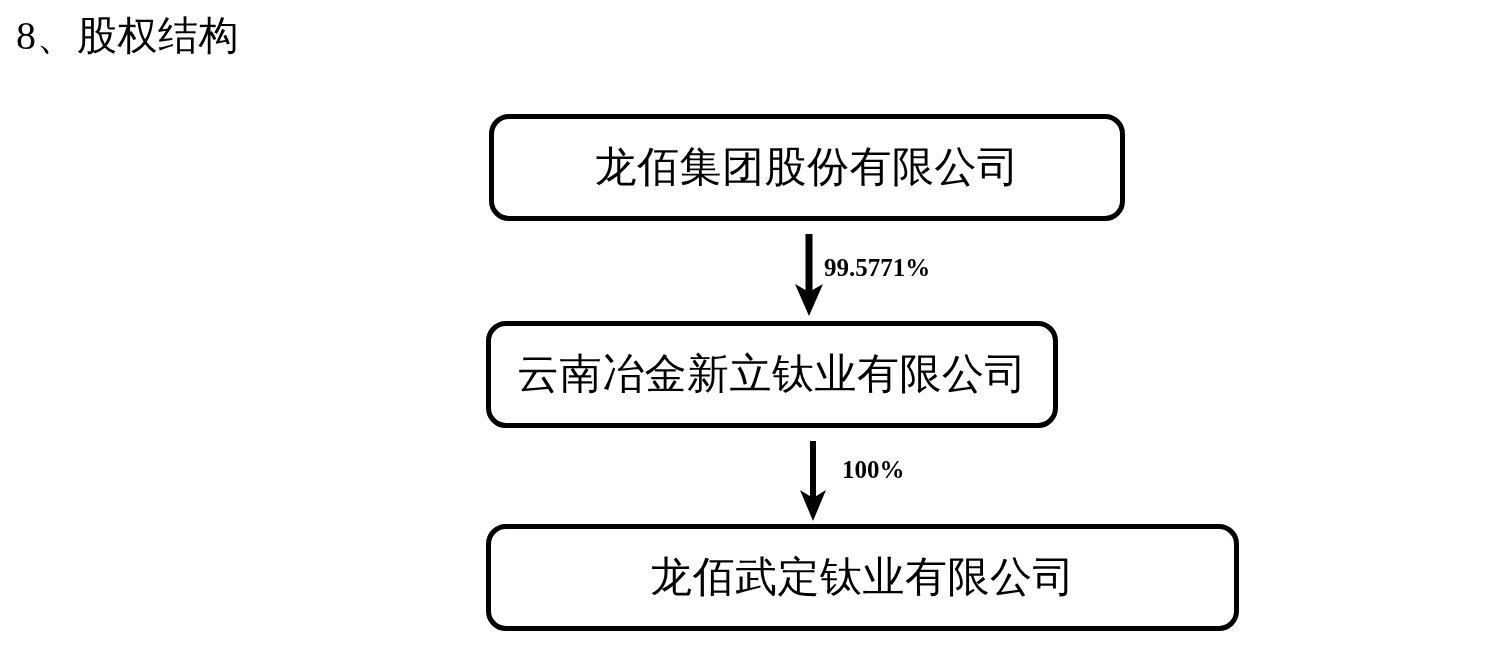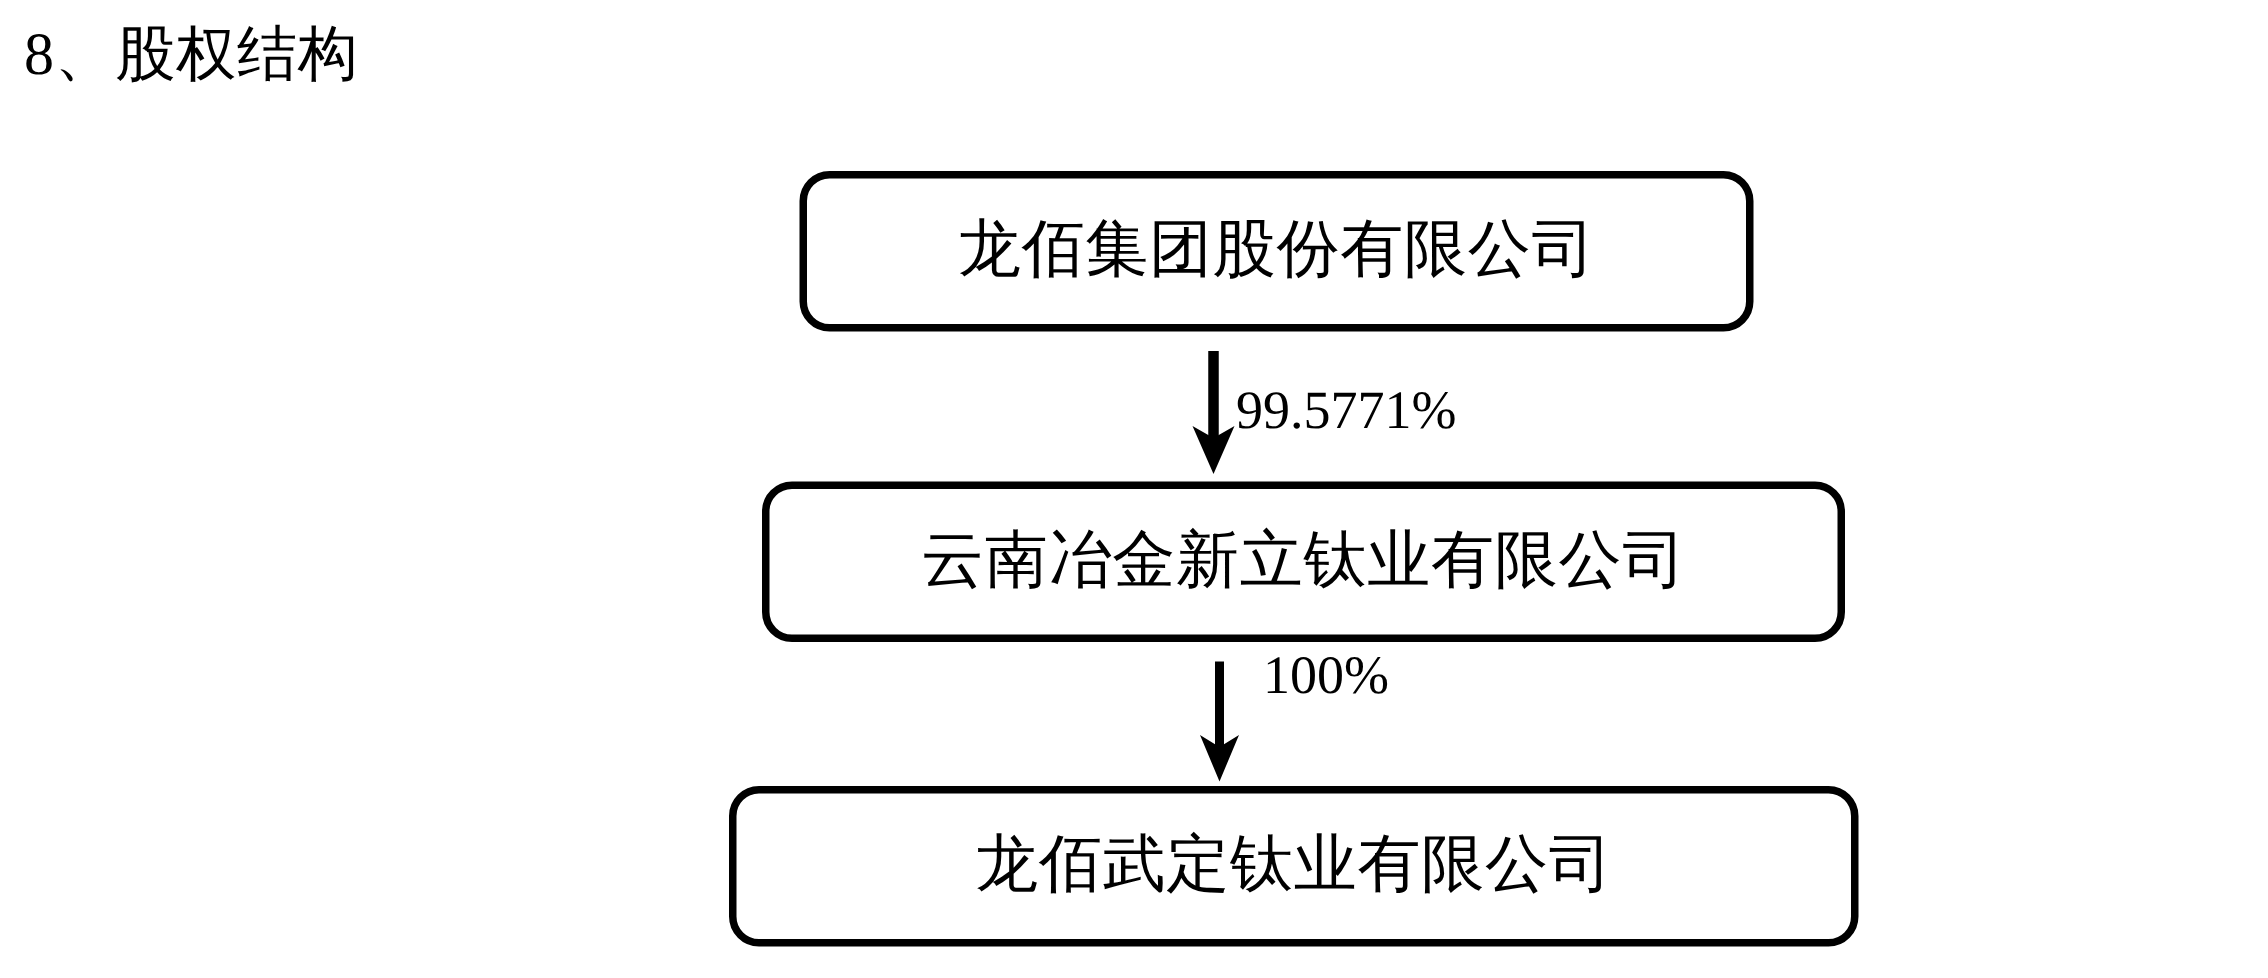--- a/index.html
+++ b/index.html
@@ -61,26 +61,25 @@
     white-space: nowrap;
     font-weight: 400;
     transform: translateY(-1px);
   }
 
   #box-parent {
     left: 489px;
     top: 114px;
     width: 636px;
     height: 107px;
-    margin-left: 44px;
   }
   #box-mid {
-    left: 508px;
+    left: 486px;
     top: 321px;
-    width: 722px;
+    width: 572px;
     height: 107px;
   }
   #box-child {
     left: 486px;
     top: 524px;
     width: 753px;
     height: 107px;
   }
 
   
@@ -100,32 +99,32 @@
   #arrow-2 {
     left: 796px;
     top: 441px;
     width: 34px;
     height: 82px;
   }
 
   
   .edge-label {
     position: absolute;
-    font-size: 36px;
+    font-size: 25px;
     line-height: 1;
     white-space: nowrap;
-    font-weight: 400;
+    font-weight: 700;
   }
   #label-1 {
     left: 824px;
     top: 255px;
   }
   #label-2 {
     left: 842px;
-    top: 432px;
+    top: 457px;
   }
 </style>
 </head>
 <body>
 
 <div id="page-root">
 
   <div class="section-title">8、股权结构</div>
 
   <div class="org-chart">

